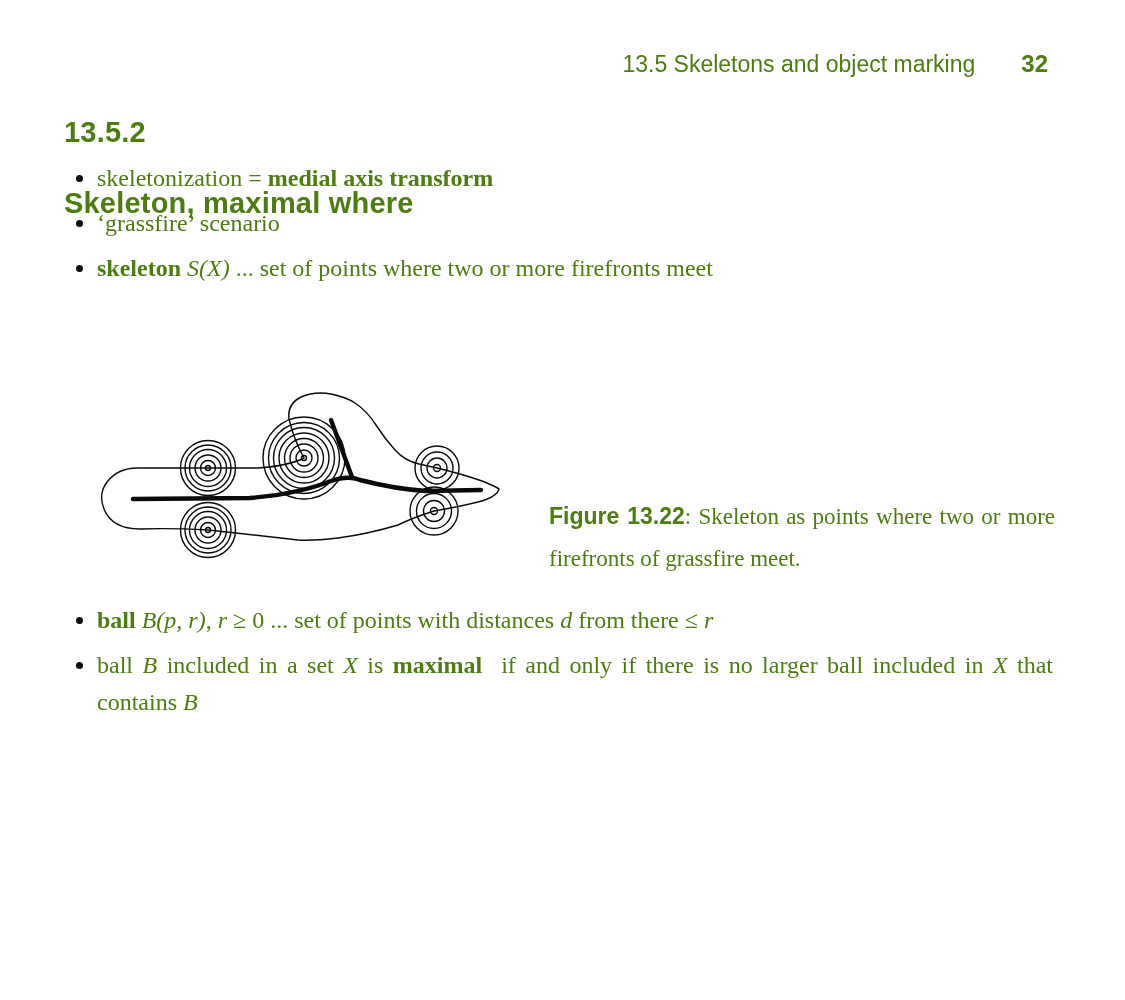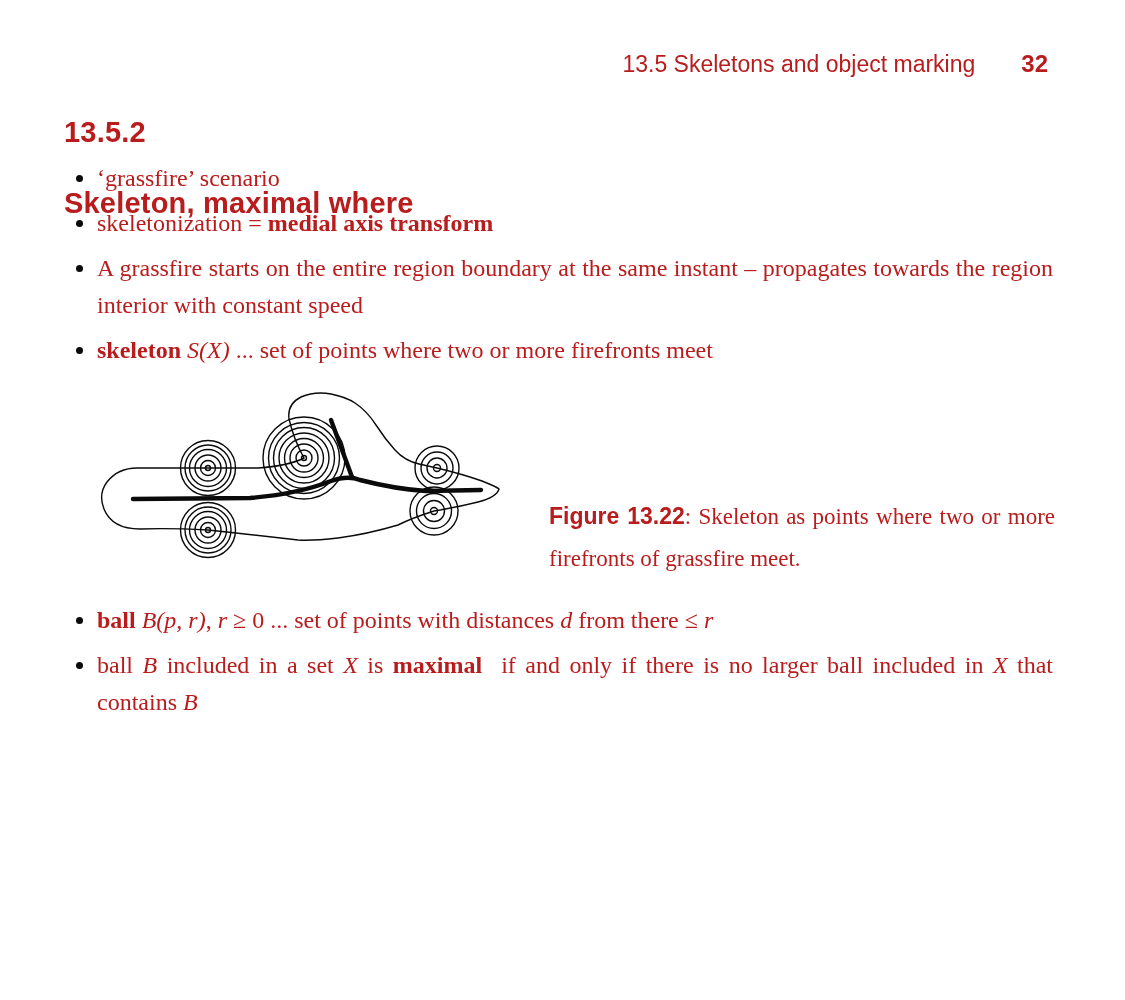--- a/index.html
+++ b/index.html
@@ -1,18 +1,18 @@
 <!DOCTYPE html>
 <html><head>
 <meta charset="utf-8">
 <style>
   html,body{margin:0;padding:0;background:#ffffff;}
   .page{
     position:relative;width:1125px;height:1000px;background:#ffffff;
-    font-family:"Liberation Serif", serif;color:#b91c1c;overflow:hidden;
+    font-family:"Liberation Serif", serif;color:#4d7c0f;overflow:hidden;
   }
   
   .running-header{
     position:absolute;top:50px;left:0;width:1048px;
     display:flex;justify-content:flex-end;align-items:baseline;gap:46px;
     font-family:"Liberation Sans", sans-serif;font-size:23px;
   }
   .rh-page{font-weight:700;font-size:24px;}
   
   .section-heading{
@@ -60,23 +60,22 @@
     <span class="rh-title">13.5  Skeletons and object marking</span>
     <span class="rh-page">32</span>
   </div>
 
   <h1 class="section-heading">
     <span>13.5.2</span>
     <span>Skeleton, maximal where</span>
   </h1>
 
   <ul class="bullets top">
+    <li><span class="seg-n">skeletonization = </span><span class="seg-b">medial axis transform</span></li>
     <li><span class="seg-n">‘grassfire’ scenario</span></li>
-    <li><span class="seg-n">skeletonization = </span><span class="seg-b">medial axis transform</span></li>
-    <li><span class="seg-n">A grassfire starts on the entire region boundary at the same instant – propagates towards the region interior with constant speed</span></li>
     <li><span class="seg-b">skeleton </span><span class="seg-i">S(X)</span><span class="seg-n"> ... set of points where two or more firefronts meet</span></li>
   </ul>
 
   <svg class="figure" xmlns="http://www.w3.org/2000/svg" viewBox="93 383 419 181">
       <path d="M 137 468 L 258 468 Q 288 466 304 458 Q 294 440 289 419 Q 287 404 301 397 Q 315 391 331 394 Q 346 397 355 403 Q 367 411 376 425 Q 385 439 395 450 Q 405 461 419 464 L 437 468 Q 462 474 482 481 Q 497 487 499 489 Q 497 497 478 502 Q 458 507 434 511 Q 412 518 398 525 Q 368 534 338 538 Q 312 541 298 540 Q 255 535 208 530 Q 170 528 140 529 Q 112 529 104 509 Q 98 494 107 482 Q 118 468 137 468 Z" class="thin"></path>
       <circle cx="208" cy="468" r="2.5" class="thin"></circle>
       <circle cx="208" cy="468" r="7.5" class="thin"></circle>
       <circle cx="208" cy="468" r="13" class="thin"></circle>
       <circle cx="208" cy="468" r="18.5" class="thin"></circle>
       <circle cx="208" cy="468" r="23" class="thin"></circle>

